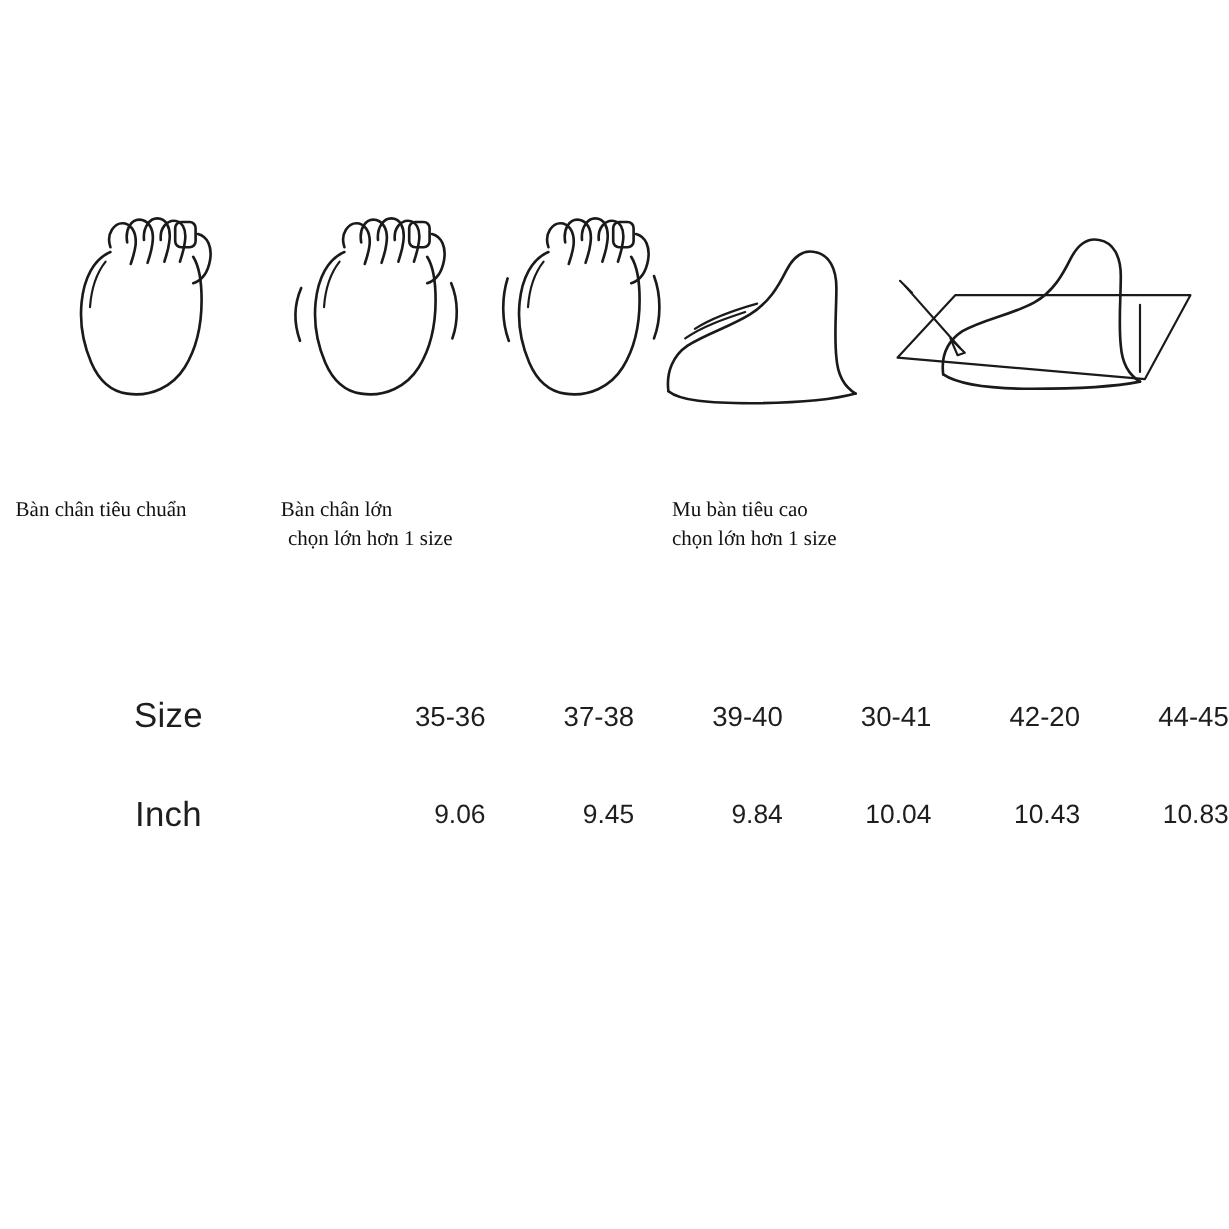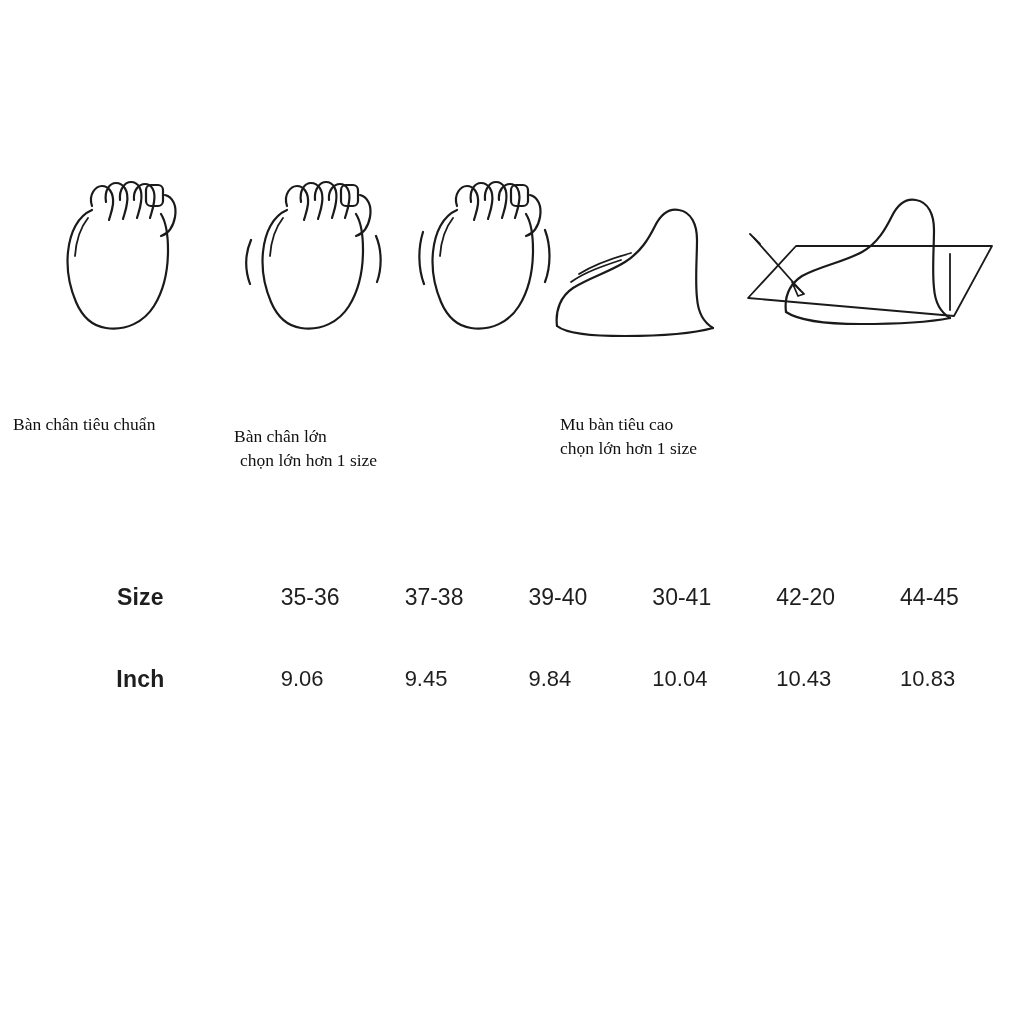--- a/index.html
+++ b/index.html
@@ -49,47 +49,47 @@
   }
   .caption {
     position: absolute;
     font-family: "Liberation Serif", serif;
     font-size: 17.5px;
     line-height: 24px;
     color: #111111;
     white-space: nowrap;
   }
   .cap-1 { left: 13px;  top: 4px; text-align: right; }
-  .cap-2 { left: 234px; top: 16px; }
+  .cap-2 { left: 234px; top: 4px; }
   .cap-3 { left: 412px; top: 4px; }
   .cap-4 { left: 560px; top: 4px; }
   .cap-line { display: block; }
   .cap-line.indent { padding-left: 6px; }
 
   
   .size-table {
     position: absolute;
     left: 0;
     top: 556px;
     width: 1024px;
     border-collapse: collapse;
   }
   .size-table td {
     font-family: "Liberation Sans", sans-serif;
     font-size: 22px;
     color: #1e1e1e;
-    text-align: left;
+    text-align: right;
     padding: 0;
     height: 82px;
     vertical-align: middle;
     white-space: nowrap;
   }
   .size-table td.rowhead {
-    font-weight: bold;
-    font-size: 23px;
+    font-weight: normal;
+    font-size: 29px;
     text-align: left;
     padding-left: 10px;
     width: 272px;
     letter-spacing: 0.2px;
   }
   .size-table td.rowhead.centerish {
     text-align: center;
     padding-left: 0;
   }
   .size-table td.cell {

